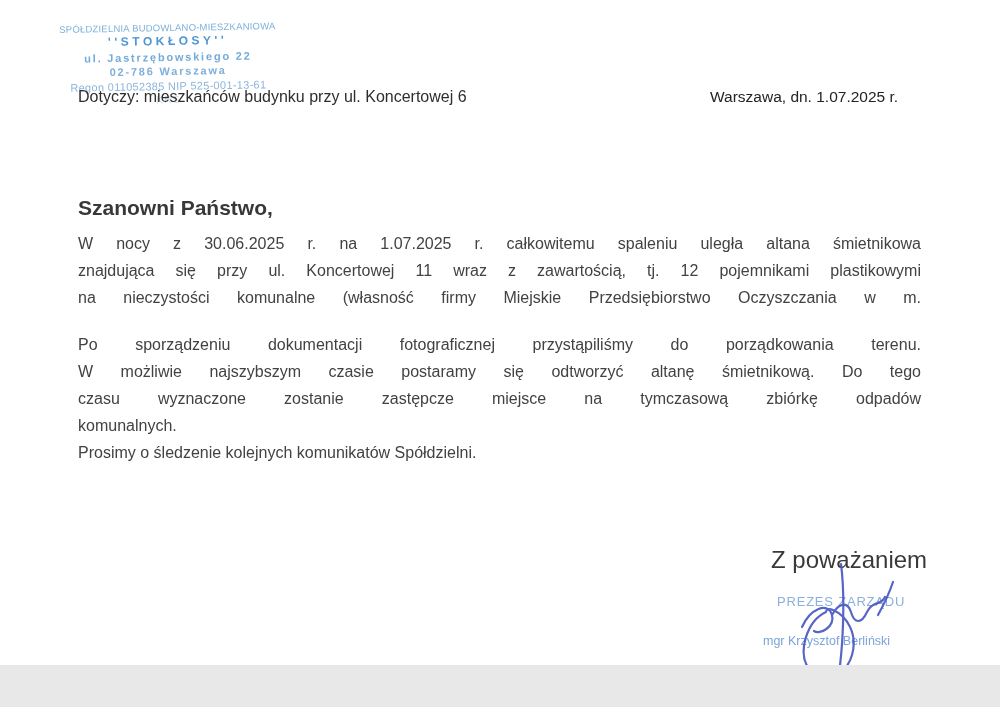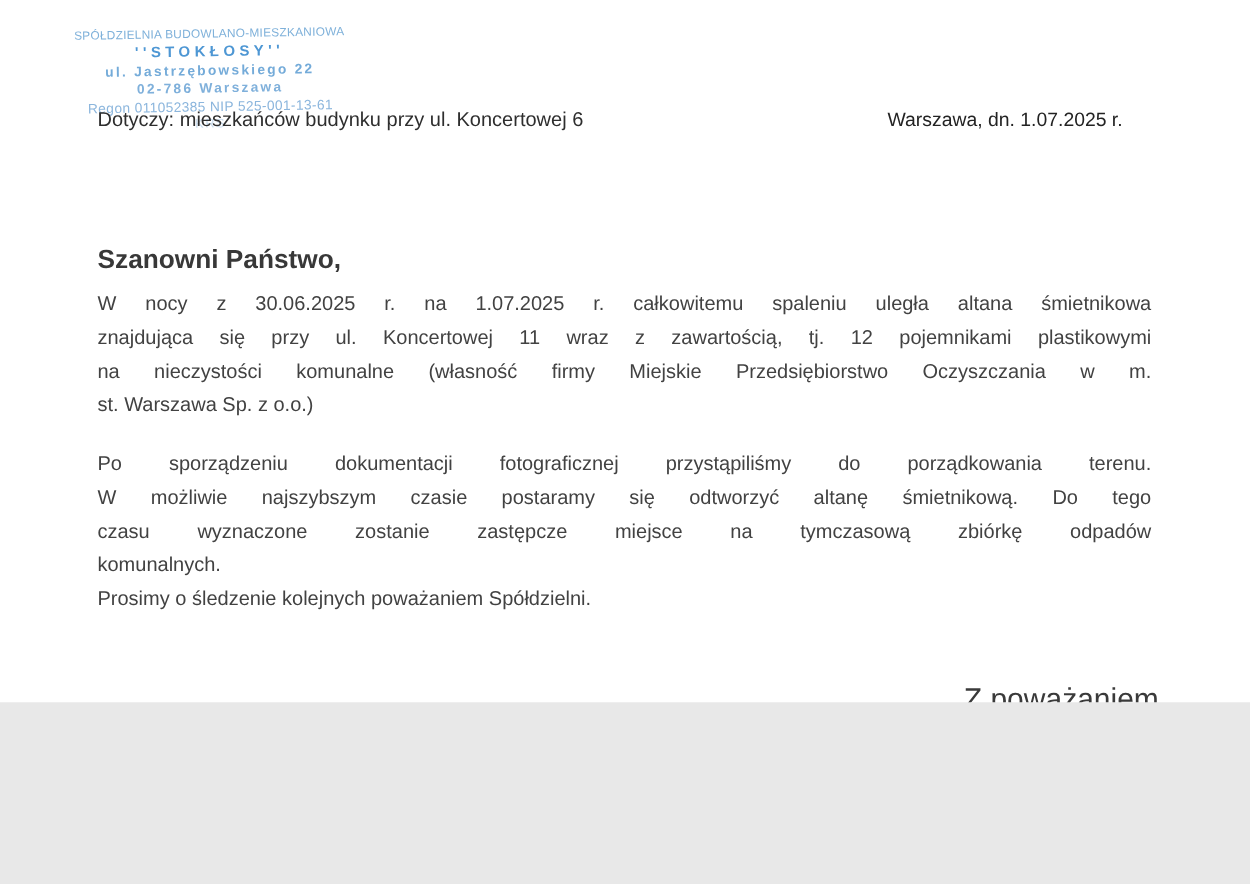--- a/index.html
+++ b/index.html
@@ -1,17 +1,17 @@
 <!DOCTYPE html>
 <html><head>
 <meta charset="utf-8">
 <style>
   html,body { margin:0; padding:0; background:#e8e8e8; }
   .page {
-    position:relative; width:1000px; height:562px; background:#ffffff;
+    position:relative; width:1000px; height:665px; background:#ffffff;
     overflow:hidden; font-family:"Liberation Sans", sans-serif;
     margin:0 auto;
   }
 
   
   .stamp {
     position:absolute; left:56px; top:22px; width:224px;
     text-align:center; transform:rotate(-1deg); line-height:1.3;
     user-select:none;
   }
@@ -72,27 +72,26 @@
 
   <div class="subject">Dotyczy: mieszkańców budynku przy ul. Koncertowej 6</div>
   <div class="dateline">Warszawa, dn. 1.07.2025 r.</div>
 
   <div class="salutation">Szanowni Państwo,</div>
 
   <div class="bodytext">
     <div class="line">W nocy z 30.06.2025 r. na 1.07.2025 r. całkowitemu spaleniu uległa altana śmietnikowa</div>
     <div class="line">znajdująca się przy ul. Koncertowej 11  wraz z zawartością, tj. 12 pojemnikami plastikowymi</div>
     <div class="line">na nieczystości komunalne (własność firmy Miejskie Przedsiębiorstwo Oczyszczania w m.</div>
-    <div class="line endline">st. Warszawa Sp. z o.o.)</div>
     <div class="para-gap"></div>
     <div class="line">Po sporządzeniu dokumentacji fotograficznej przystąpiliśmy do porządkowania terenu.</div>
     <div class="line">W możliwie najszybszym czasie postaramy się odtworzyć altanę śmietnikową. Do tego</div>
     <div class="line">czasu wyznaczone zostanie zastępcze miejsce na tymczasową zbiórkę odpadów</div>
     <div class="line endline">komunalnych.</div>
-    <div class="line endline">Prosimy o śledzenie kolejnych poważaniem Spółdzielni.</div>
+    <div class="line endline">Prosimy o śledzenie kolejnych komunikatów Spółdzielni.</div>
   </div>
 
   <div class="closing">Z poważaniem</div>
   <div class="sig-title">PREZES ZARZĄDU</div>
   <div class="sig-name">mgr Krzysztof Berliński</div>
 
   <svg class="signature-svg" viewBox="0 0 122 134" fill="none" xmlns="http://www.w3.org/2000/svg">
     <g stroke="#4556c0" stroke-width="2.2" stroke-linecap="round" fill="none" opacity="0.9">
 
       <path d="M61,4 C65,34 64,92 56,130"></path>

